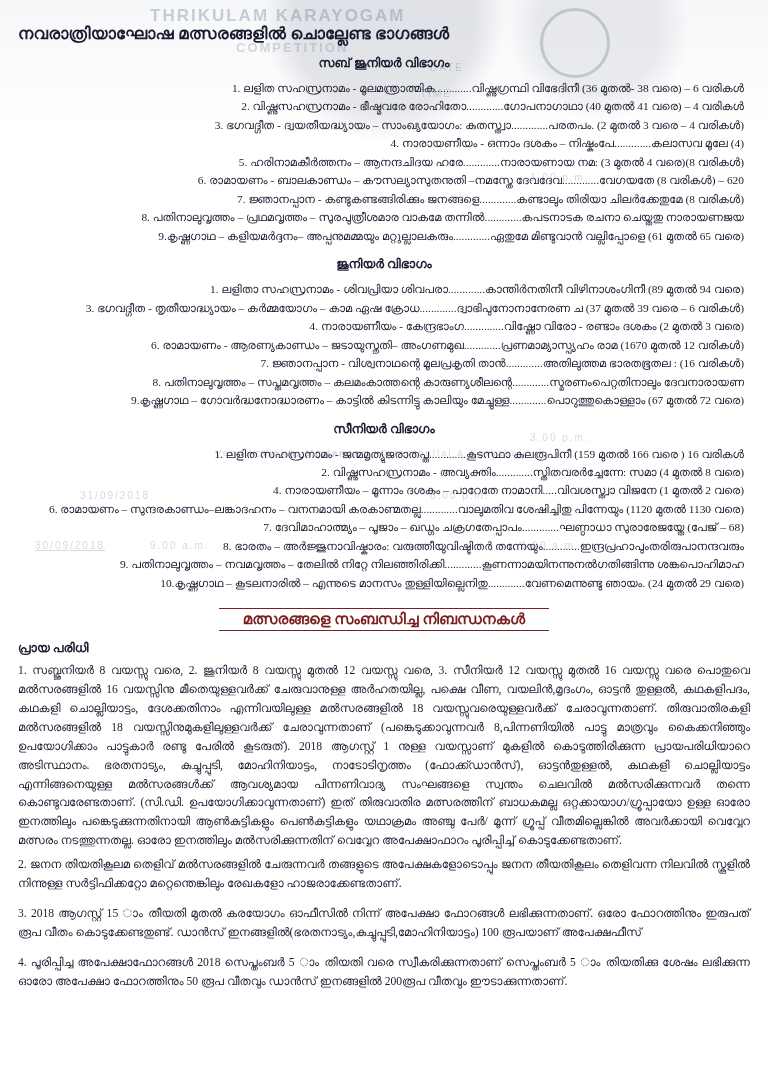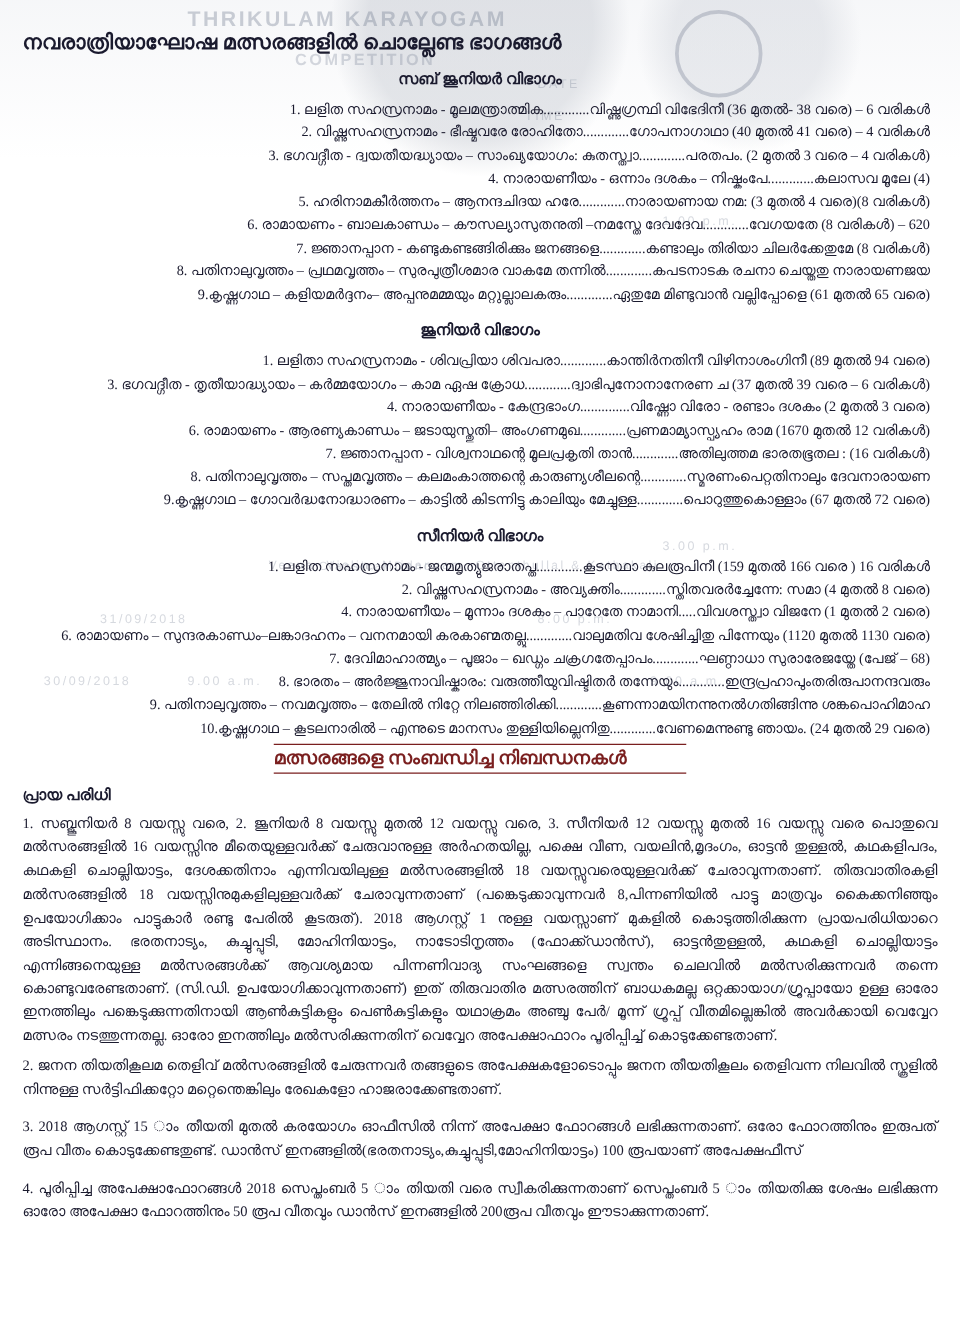--- a/index.html
+++ b/index.html
@@ -60,24 +60,24 @@
   ol.items li{
     font-size:11.4px;
     line-height:1.62;
     margin:0;
     white-space:nowrap;
     overflow:hidden;
     text-overflow:clip;
     text-align:right;
   }
   .rules-title{
-    text-align:left;
+    text-align:center;
     font-size:15px;
     font-weight:bold;
-    margin:3px auto 10px auto;
+    margin:16px auto 10px auto;
     color:#7a1f1f;
     border-bottom:1.6px solid #7a1f1f;
     border-top:1.6px solid #7a1f1f;
     width:330px;
     padding:2px 0;
   }
   .age-head{
     font-size:12.5px;
     font-weight:bold;
     margin:8px 0 6px 0;
@@ -97,21 +97,21 @@
 <div class="ghost t1">THRIKULAM KARAYOGAM</div>
 <div class="ghost t2">COMPETITION</div>
 <div class="ghost t3">DATE</div>
 <div class="ghost t4">TIME</div>
 <div class="ghost seal"></div>
 <div class="ghost" style="top:172px;left:530px;font-size:10px;">1.00 p.m.</div>
 <div class="ghost" style="top:432px;left:530px;font-size:10px;">3.00 p.m.</div>
 <div class="ghost" style="top:540px;left:520px;font-size:10px;">9.00 a.m.</div>
 <div class="ghost" style="top:490px;left:430px;font-size:10px;">8.00 p.m.</div>
 <div class="ghost" style="top:490px;left:39px;font-size:10px;margin-left:41px;">31/09/2018</div>
-<div class="ghost" style="top:540px;left:35px;font-size:10px;">30/09/2018</div>
+<div class="ghost" style="top:540px;left:35px;font-size:10px;text-decoration:underline;">30/09/2018</div>
 <div class="ghost" style="top:540px;left:150px;font-size:10px;">9.00 a.m.</div>
 <div class="ghost" style="top:428px;left:215px;font-size:9.5px;margin-top:19px;">Veena, Violin, Mridangam, Ottanthullal &amp; Kathakali</div>
 <div class="ghost" style="top:448px;left:255px;font-size:9.5px;">Classical Dance</div>
 
 <div class="page">
 
   <h1 class="title">നവരാത്രിയാഘോഷ മത്സരങ്ങളിൽ ചൊല്ലേണ്ട ഭാഗങ്ങൾ</h1>
 
   <div>
     <div class="section-head">സബ് ജൂനിയർ വിഭാഗം</div>

